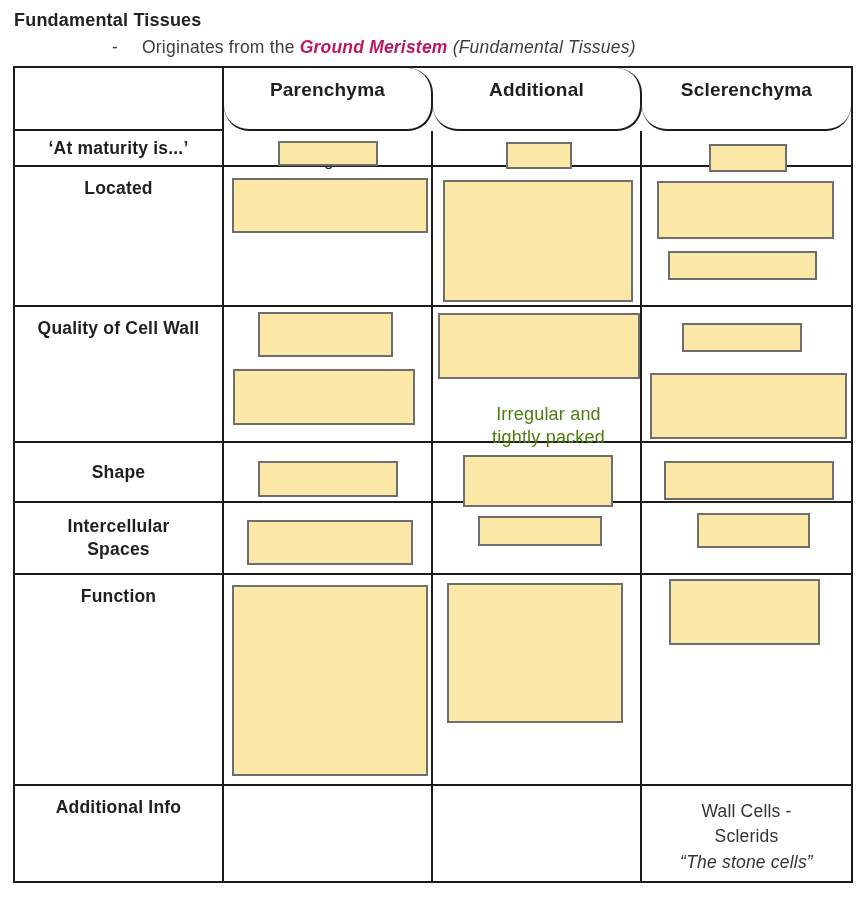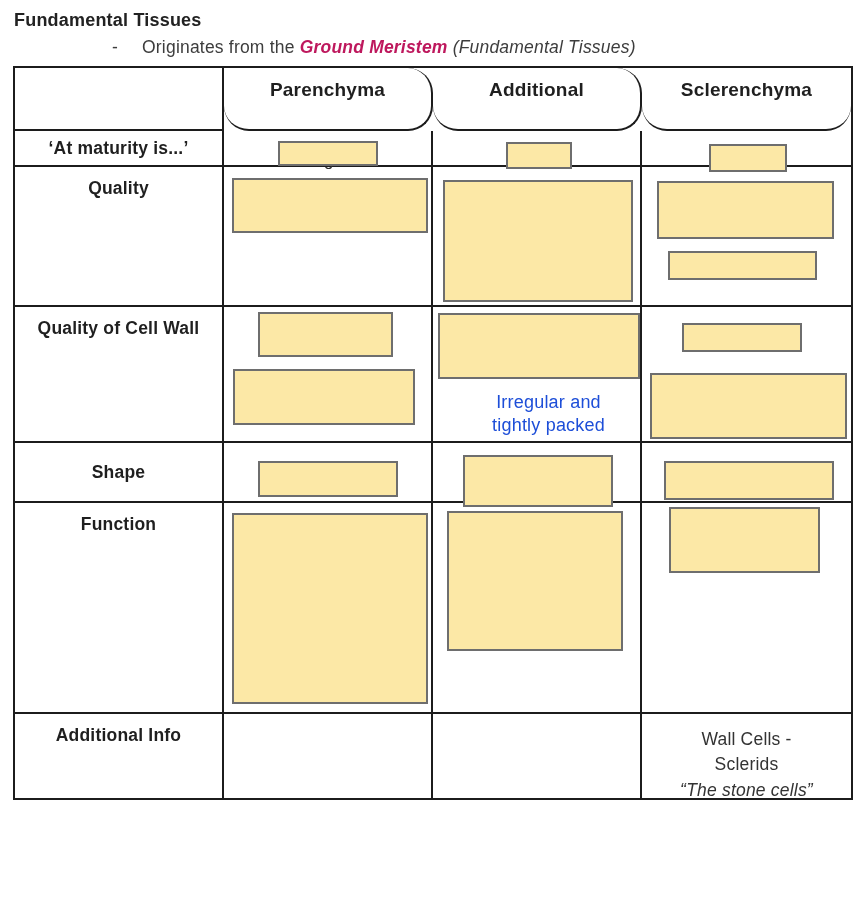--- a/index.html
+++ b/index.html
@@ -31,21 +31,21 @@
   }
   .cell.last{border-right:none;}
   .row.lastrow .cell{border-bottom:none;}
   .r-header{height:63px;}
   .r-maturity{height:36px;}
   .r-located{height:140px;}
   .r-quality{height:136px;}
   .r-shape{height:60px;}
   .r-inter{height:72px;}
   .r-function{height:211px;}
-  .r-additional{height:84px;}
+  .r-additional{height:95px;}
   .hcell{
     display:flex;justify-content:center;align-items:flex-start;padding-top:11px;
     font-size:19px;font-weight:800;color:#1f1f1f;letter-spacing:.2px;border-radius:25px;
   }
   .labelcell{
     display:flex;justify-content:center;text-align:center;
     font-size:17.5px;font-weight:800;color:#1f1f1f;letter-spacing:.2px;line-height:1.3;
   }
   .labelcell.center{align-items:center;padding:0 22px;}
   .labelcell.top{align-items:flex-start;padding:10px 22px 0 22px;}
@@ -53,22 +53,22 @@
     position:absolute;z-index:2;
     background:var(--hl-fill,#fce8a6);
     border:2px solid var(--hl-border,#6e6e6e);
     box-sizing:border-box;
   }
   .peek{
     position:absolute;z-index:1;font-size:17px;color:#2e2e2e;
     left:100px;top:21px;line-height:1;
   }
   .cell-note{
-    position:absolute;left:0;right:0;top:84px;z-index:3;
-    text-align:center;font-size:18px;color:#1d4ed8;line-height:1.3;letter-spacing:.2px;margin-left:24px;
+    position:absolute;left:0;right:0;top:96px;z-index:3;
+    text-align:center;font-size:18px;color:#4d7c0f;line-height:1.3;letter-spacing:.2px;margin-left:24px;
   }
   .cell-lines{
     position:absolute;left:0;right:0;top:13px;z-index:3;
     text-align:center;font-size:17.5px;color:#333333;line-height:1.45;letter-spacing:.2px;
   }
   .cell-lines .it{font-style:italic;}
 </style>
 </head>
 <body>
 
@@ -95,21 +95,21 @@
       </div>
     <div class="cell r-maturity">
         <div class="hl-box" style="left: 73px; top: 11px; width: 66px; height: 27px;"></div>
       </div>
     <div class="cell r-maturity last">
         <div class="hl-box" style="left: 67px; top: 13px; width: 78px; height: 28px;"></div>
       </div>
   </div>
 
   <div class="row">
-    <div class="cell r-located labelcell top">Quality</div>
+    <div class="cell r-located labelcell top">Located</div>
     <div class="cell r-located">
         <div class="hl-box" style="left: 8px; top: 11px; width: 196px; height: 55px;"></div>
       </div>
     <div class="cell r-located">
         <div class="hl-box" style="left: 10px; top: 13px; width: 190px; height: 122px;"></div>
       </div>
     <div class="cell r-located last">
         <div class="hl-box" style="left: 15px; top: 14px; width: 177px; height: 58px;"></div>
         <div class="hl-box" style="left: 26px; top: 84px; width: 149px; height: 29px;"></div>
       </div>
@@ -140,20 +140,32 @@
         <div class="hl-box" style="left: 34px; top: 18px; width: 140px; height: 36px;"></div>
       </div>
     <div class="cell r-shape">
         <div class="hl-box" style="left: 30px; top: 12px; width: 150px; height: 52px;"></div>
       </div>
     <div class="cell r-shape last">
         <div class="hl-box" style="left: 22px; top: 18px; width: 170px; height: 39px;"></div>
       </div>
   </div>
 
+  <div class="row">
+    <div class="cell r-inter labelcell center">Intercellular Spaces</div>
+    <div class="cell r-inter">
+        <div class="hl-box" style="left: 23px; top: 17px; width: 166px; height: 45px;"></div>
+      </div>
+    <div class="cell r-inter">
+        <div class="hl-box" style="left: 45px; top: 13px; width: 124px; height: 30px;"></div>
+      </div>
+    <div class="cell r-inter last">
+        <div class="hl-box" style="left: 55px; top: 10px; width: 113px; height: 35px;"></div>
+      </div>
+  </div>
 
   <div class="row">
     <div class="cell r-function labelcell top">Function</div>
     <div class="cell r-function">
         <div class="hl-box" style="left: 8px; top: 10px; width: 196px; height: 191px;"></div>
       </div>
     <div class="cell r-function">
         <div class="hl-box" style="left: 14px; top: 8px; width: 176px; height: 140px;"></div>
       </div>
     <div class="cell r-function last">

